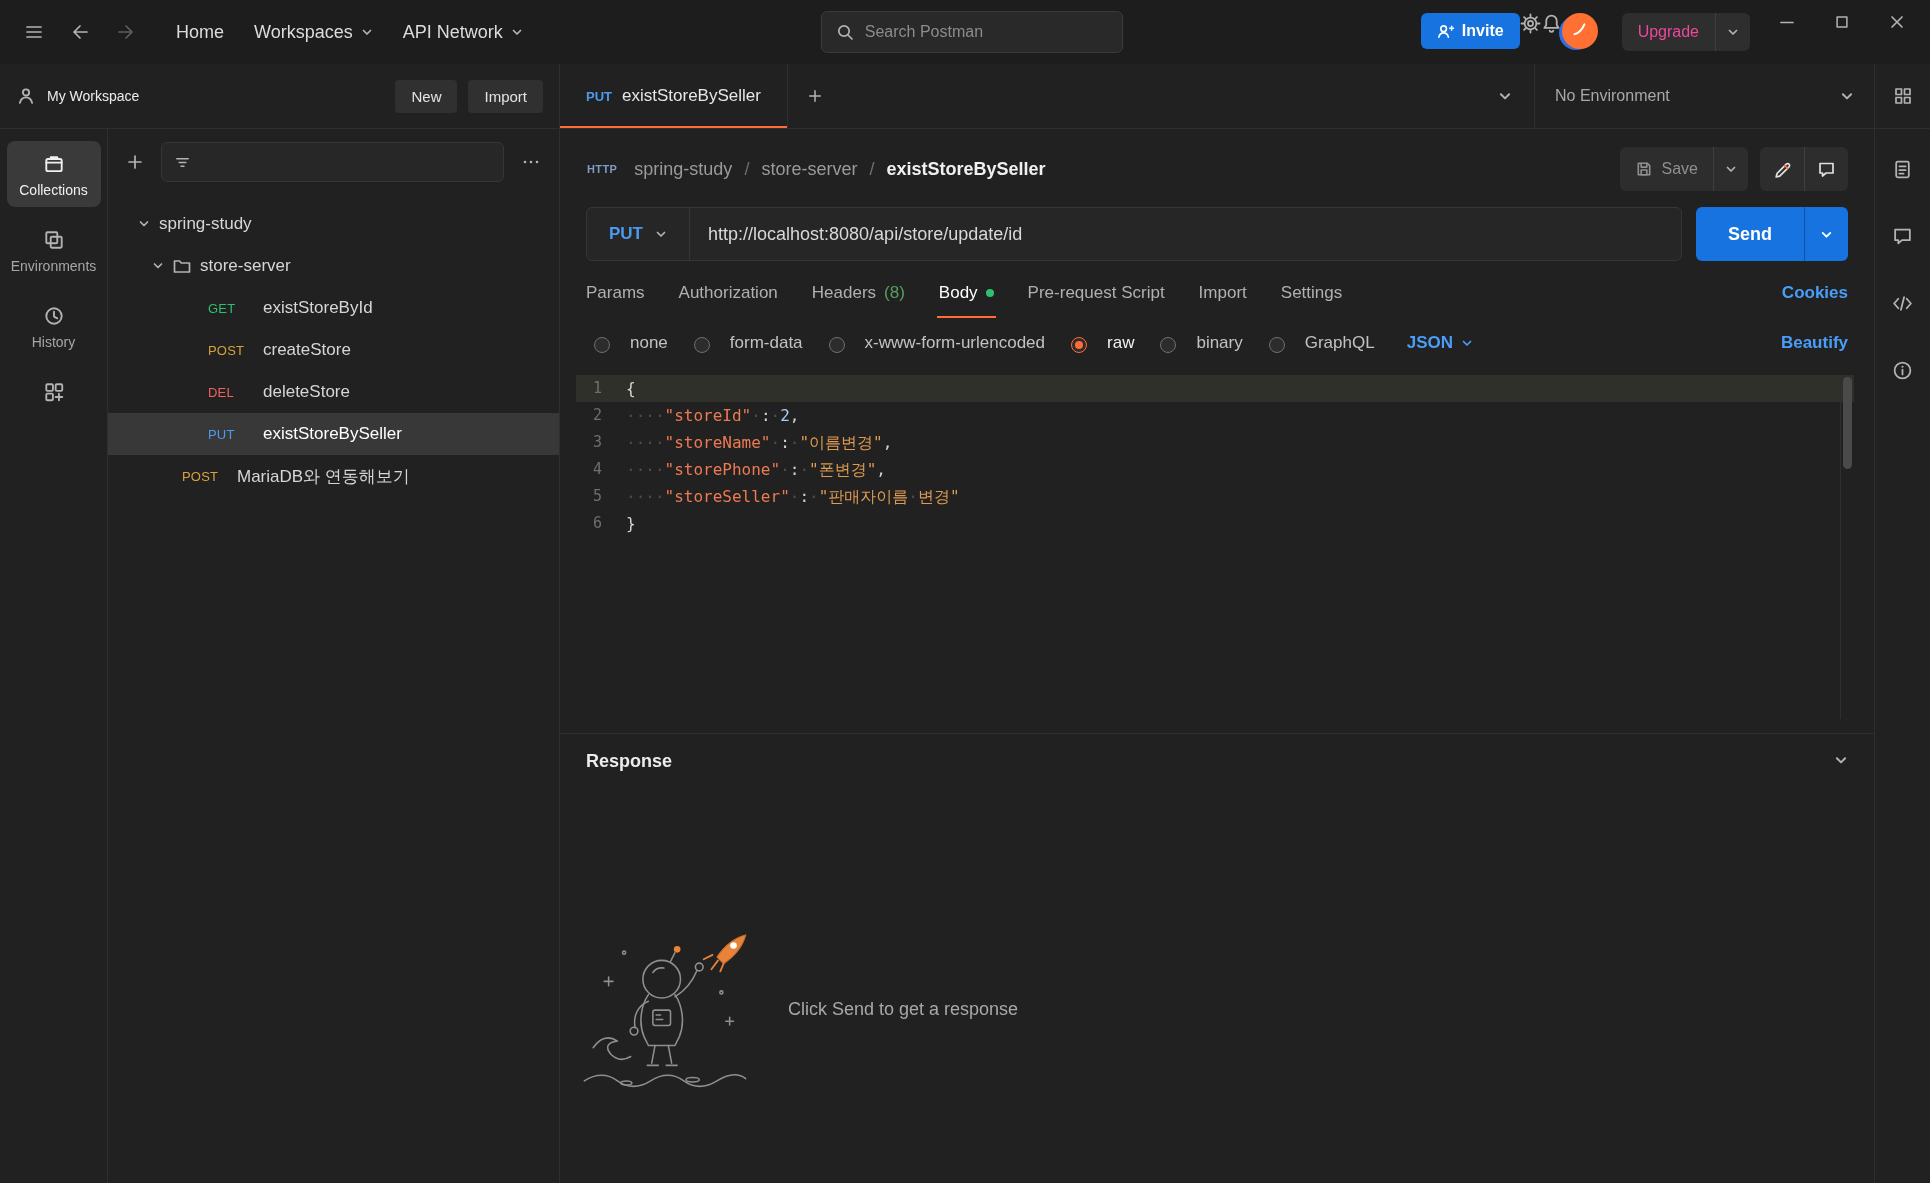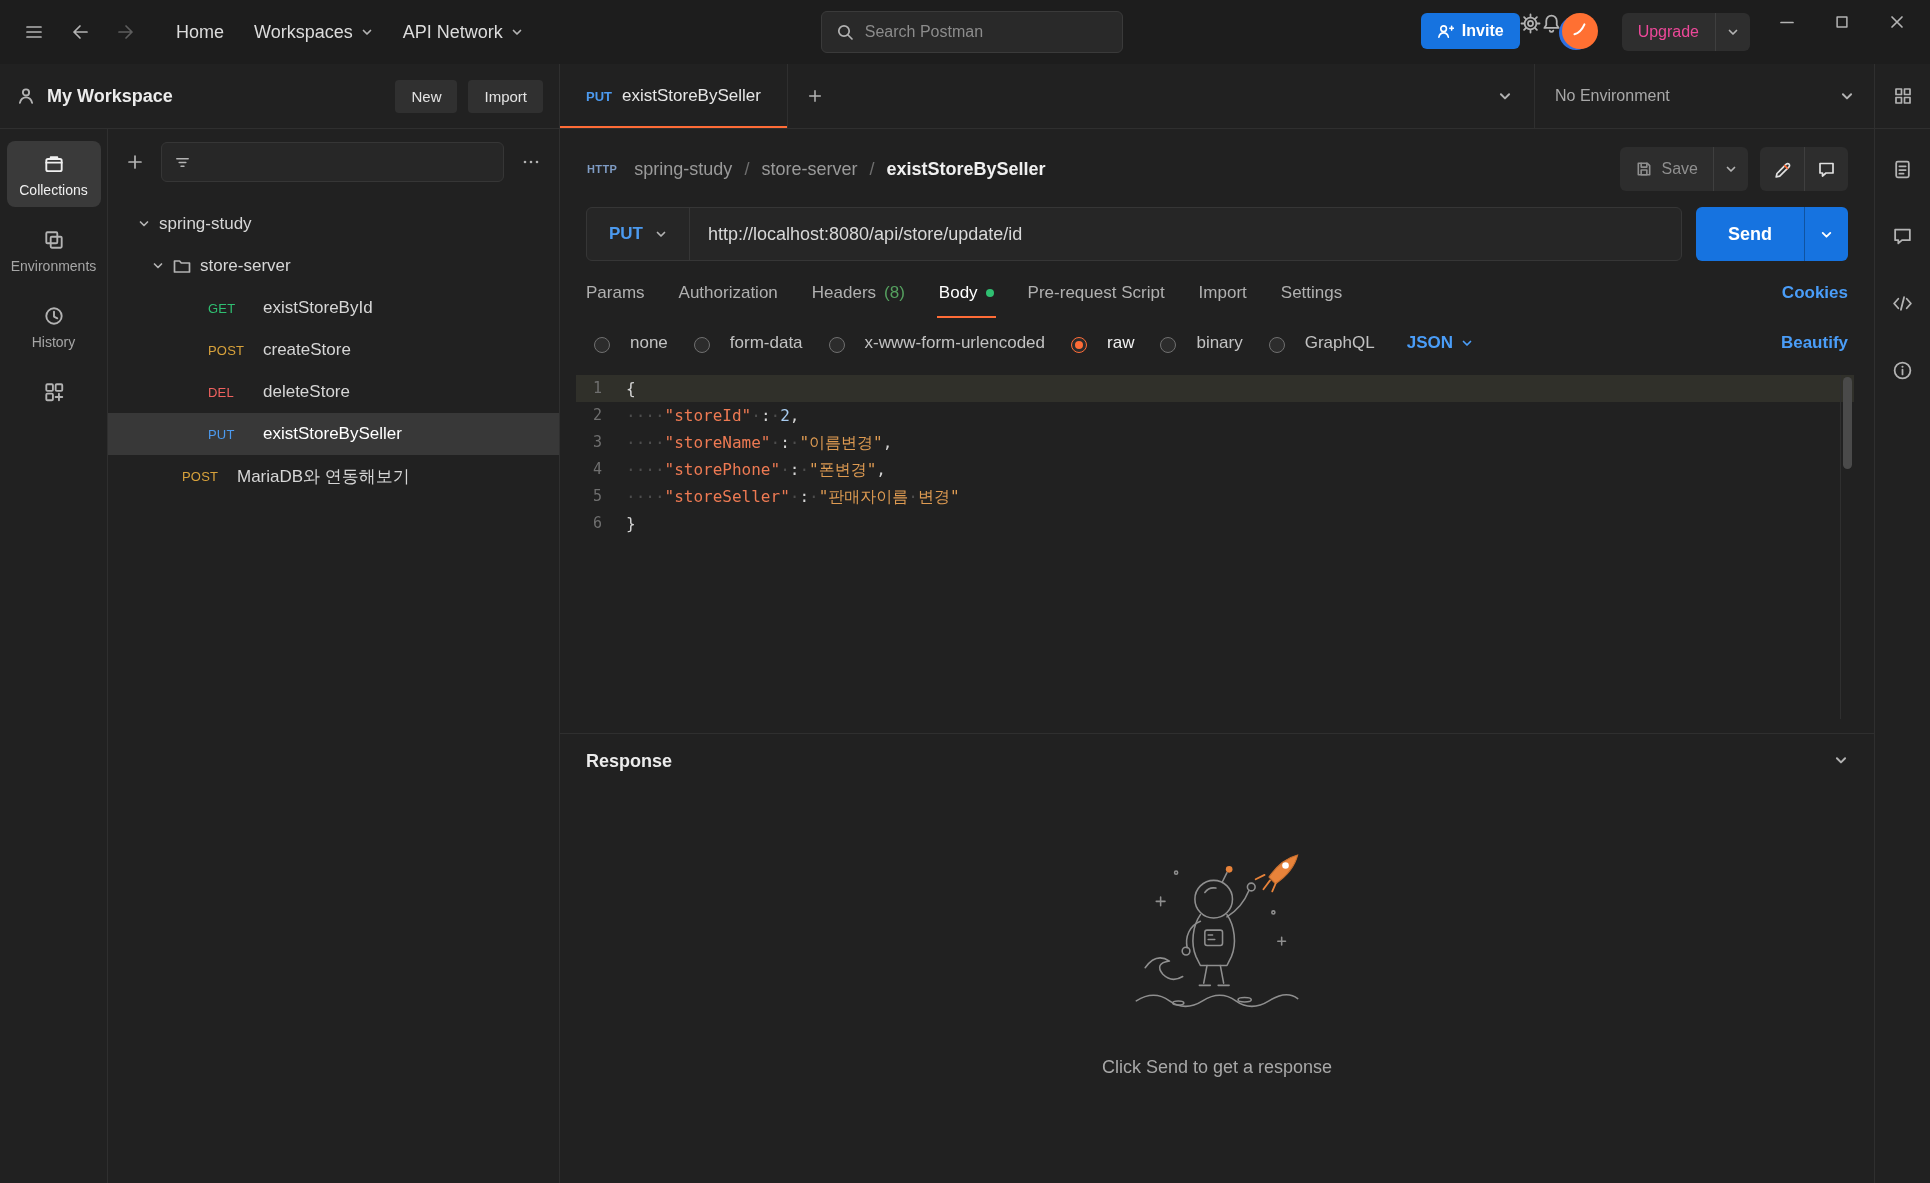--- a/index.html
+++ b/index.html
@@ -27,21 +27,21 @@
 .invite-btn{display:flex;align-items:center;gap:8px;background:var(--blue);color:#fff;font-size:16px;font-weight:700;padding:9px 16px;border-radius:6px}
 .avatar{width:36px;height:36px;border-radius:50%;background:#ff7032;display:flex;align-items:center;justify-content:center;box-shadow:-4px 2px 0 -1px #2e6fe0}
 .upgrade-btn{display:flex;align-items:stretch;background:#2e2e2e;border-radius:6px;color:#ec4899;font-size:16px;overflow:hidden;margin-left:24px}
 .upgrade-btn .u-main{padding:10px 16px}
 .upgrade-btn .u-chev{display:flex;align-items:center;padding:0 11px;border-left:1px solid #3f3f3f}
 .win-controls{display:flex;align-items:center;gap:38px;margin-left:28px}
 
 
 .second-row{height:65px;display:flex;align-items:stretch;border-bottom:1px solid var(--border);background:var(--bg)}
 .ws-left{width:560px;flex:none;display:flex;align-items:center;gap:11px;padding:0 16px;border-right:1px solid var(--border)}
-.ws-name{font-size:18px;font-weight:700;color:#ececec;margin-right:auto}
+.ws-name{font-size:14px;font-weight:400;color:#ececec;margin-right:auto}
 .sm-btn{background:#303030;border-radius:4px;padding:8px 16px;font-size:15px;color:#e3e3e3}
 .tabstrip{flex:1;display:flex;align-items:stretch;min-width:0}
 .editor-tab{display:flex;align-items:center;gap:10px;padding:0 26px;position:relative;border-right:1px solid var(--border)}
 .editor-tab::after{content:'';position:absolute;left:0;right:0;bottom:0;height:2px;background:var(--orange)}
 .tab-method{font-size:13px;font-weight:700}
 .tab-title{font-size:17px;color:#e6e6e6}
 .tab-plus{width:54px;display:flex;align-items:center;justify-content:center}
 .tab-overflow{margin-left:auto;display:flex;align-items:center;padding:0 22px}
 .env-section{width:340px;flex:none;border-left:1px solid var(--border);display:flex;align-items:center;gap:10px;padding:0 20px;color:#a8a8a8;font-size:16px}
 .env-section .env-label{flex:1}
@@ -118,21 +118,21 @@
 .tok-str{color:#de9b52}
 .tok-num{color:#a8ccf0}
 .tok-pun,.tok-brace{color:#d4d4d4}
 .tok-ws{color:#4d4d4d}
 .ed-scrollbar{position:absolute;top:0;right:0;width:14px;height:100%;border-left:1px solid var(--border)}
 .ed-thumb{position:absolute;top:2px;right:2px;width:9px;height:92px;background:#4a4a4a;border-radius:5px}
 
 
 .response-header{display:flex;align-items:center;padding:17px 26px;font-weight:700;font-size:18px;color:#ececec;border-top:1px solid var(--border);margin-top:14px}
 .response-header .chev{margin-left:auto}
-.response-empty{flex:1;display:flex;flex-direction:column;align-items:center;padding-top:46px;gap:34px}
+.response-empty{flex:1;display:flex;flex-direction:row;align-items:center;padding-top:46px;gap:18px}
 .empty-text{color:#a8a8a8;font-size:18px}
 </style>
 </head>
 <body>
 
 <header class="topbar">
   <div class="tb-left">
     <svg class="icon" width="20" height="20" viewBox="0 0 20 20">
         <path d="M3 5h14 M3 10h14 M3 15h14"></path>
       </svg>

